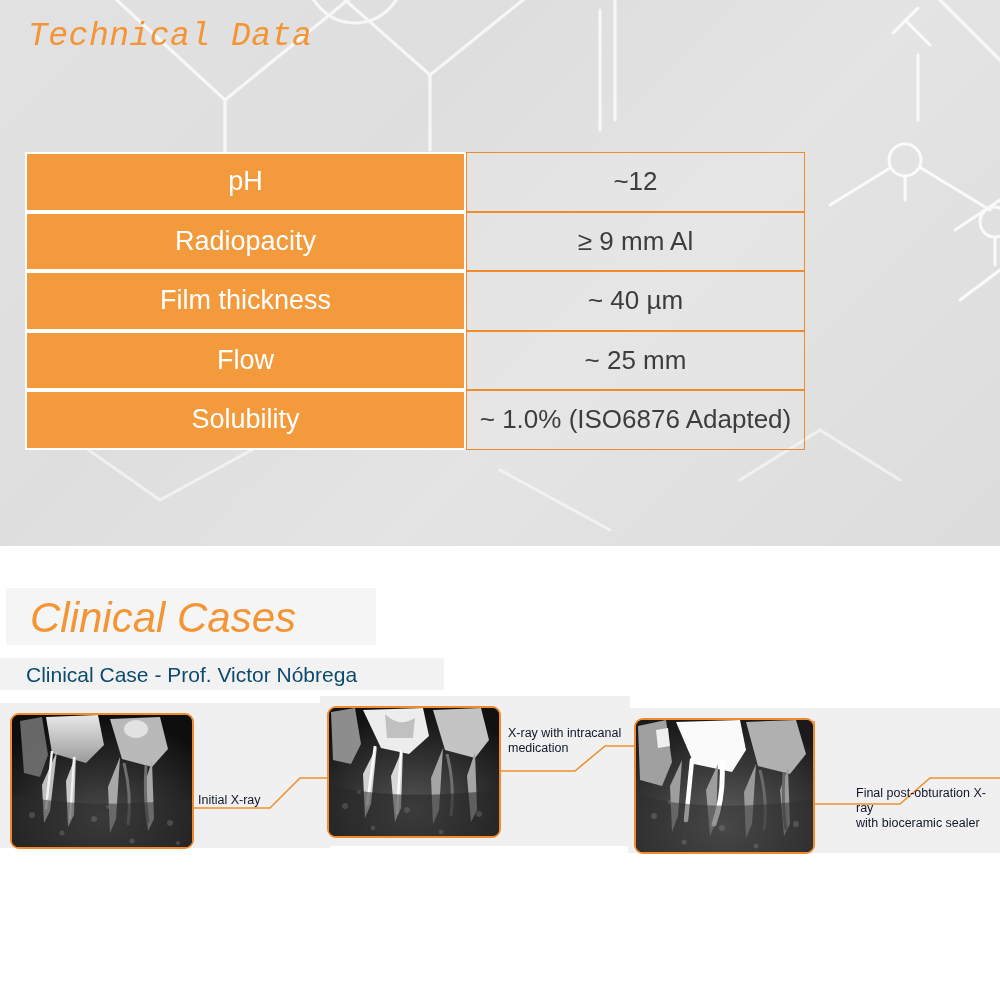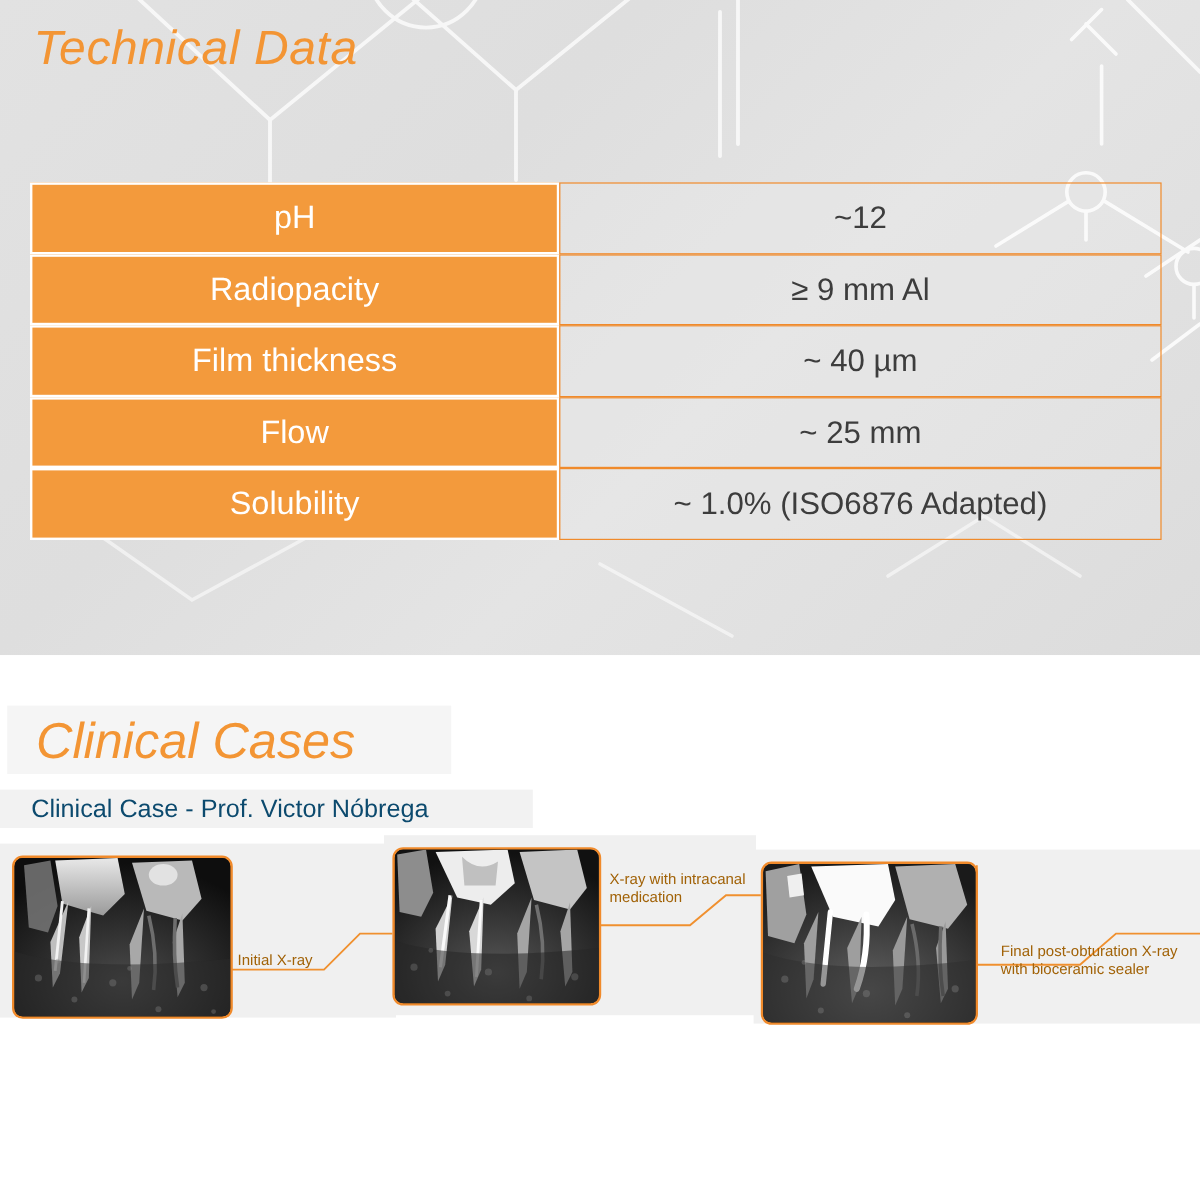--- a/index.html
+++ b/index.html
@@ -30,32 +30,33 @@
     left: 0; top: 0;
     width: 1000px; height: 546px;
     opacity: 1;
     pointer-events: none;
   }
 
   #tech-title {
     position: absolute;
     left: 28px;
     top: 18px;
-    font-size: 40px;
+    font-size: 33px;
     font-style: italic;
     color: #F39534;
     letter-spacing: 0.5px;
     white-space: nowrap;
+    font-family: Liberation Mono, monospace;
   }
 
   #tech-table {
     position: absolute;
     left: 25px;
     top: 152px;
-    width: 943px;
+    width: 780px;
     border-collapse: separate;
     border-spacing: 0;
   }
   #tech-table tr { height: 59.5px; }
   #tech-table td.k {
     width: 437px;
     background: #F39A3C;
     color: #ffffff;
     text-align: center;
     font-size: 27px;
@@ -135,28 +136,28 @@
   }
   #xray-1 { left: 10px;  top: 167px; width: 180px; height: 132px; }
   #xray-2 { left: 327px; top: 160px; width: 170px; height: 128px; }
   #xray-3 { left: 634px; top: 172px; width: 177px; height: 132px; }
 
   .xray svg { display: block; width: 100%; height: 100%; }
 
   
   .callout {
     position: absolute;
-    color: #a16207;
+    color: #0f172a;
     font-size: 12.5px;
     line-height: 15px;
     white-space: pre-line;
   }
   #callout-1 { left: 198px; top: 247px; }
   #callout-2 { left: 508px; top: 180px; }
-  #callout-3 { left: 834px; top: 240px; }
+  #callout-3 { left: 856px; top: 240px; }
 
   #connectors {
     position: absolute;
     left: 0; top: 0;
     width: 1000px; height: 454px;
     pointer-events: none;
   }
 </style>
 </head>
 <body>

